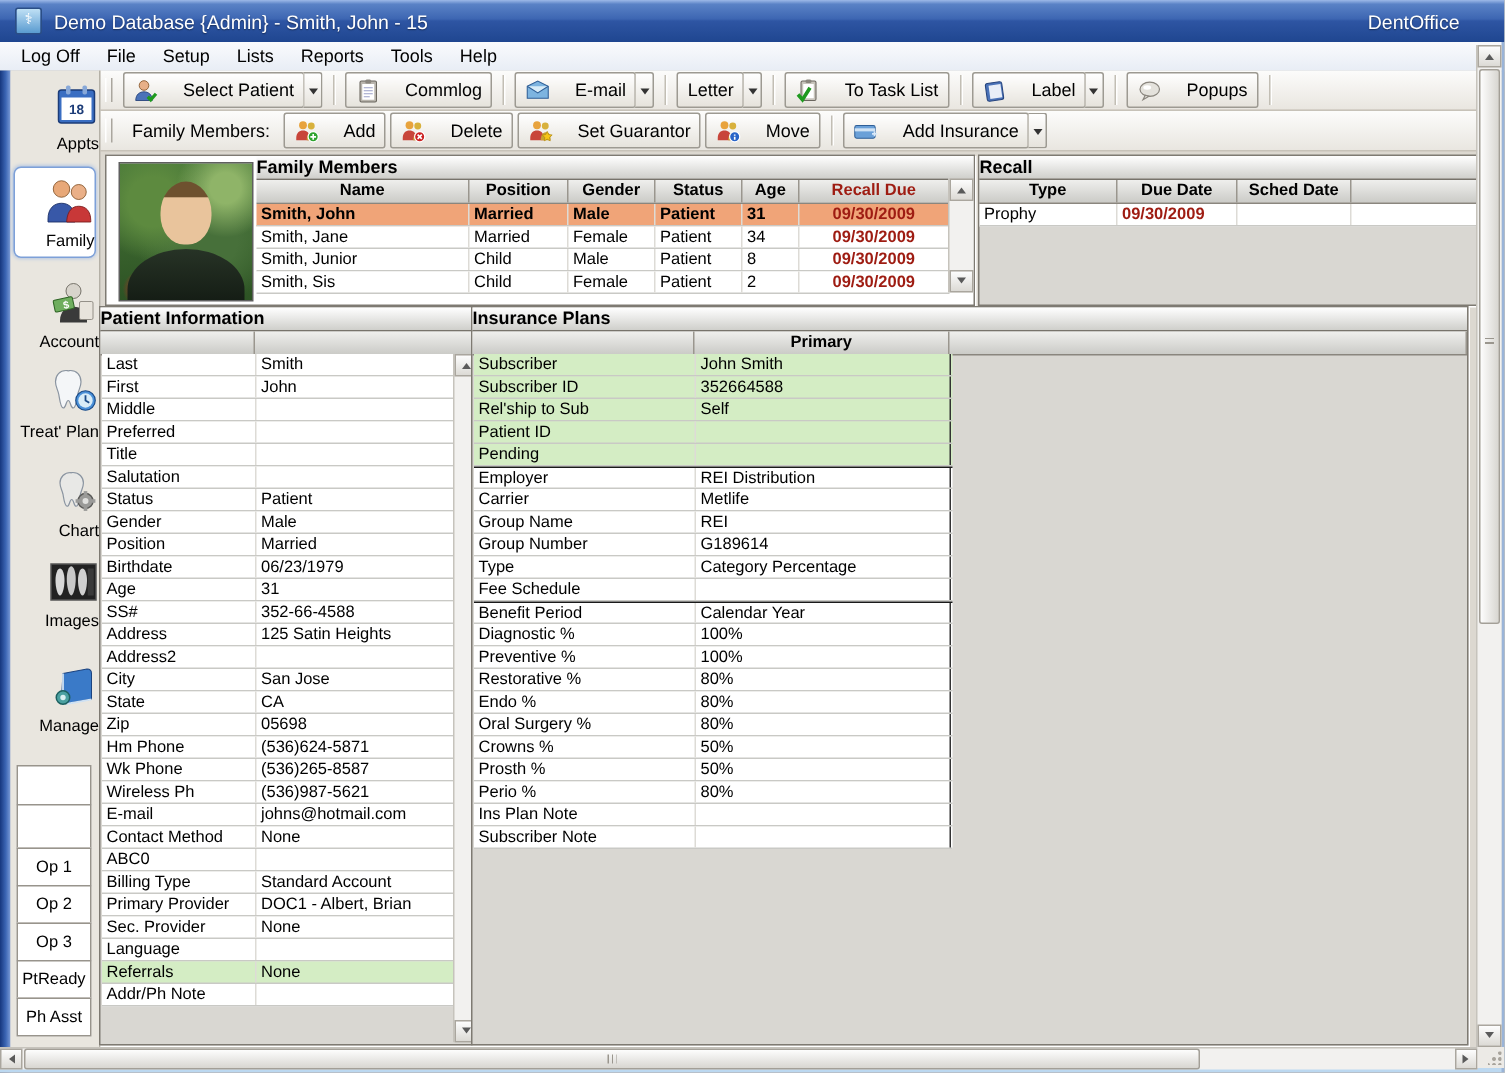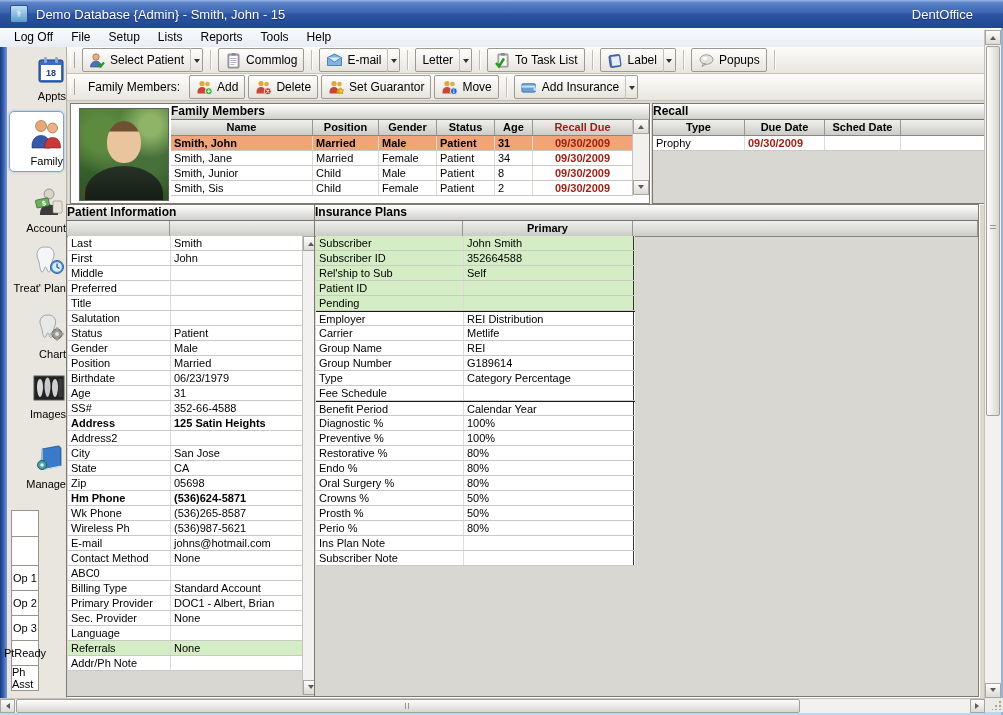--- a/index.html
+++ b/index.html
@@ -16,48 +16,48 @@
   
   .menubar{position:absolute;left:0;top:28px;width:100%;height:19px;display:flex;align-items:stretch;
     background:linear-gradient(#fafbfd,#e8edf5);border-bottom:1px solid #c3cbd8;}
   .menu-item{padding:0 9px;line-height:19px;cursor:default;}
   .menu-item:first-child{padding-left:14px;}
   
   .toolbar{position:absolute;left:66px;right:18px;height:26px;display:flex;align-items:center;gap:3px;padding:0 2px;
     background:linear-gradient(#fcfcfb,#e9e6e0);border-bottom:1px solid #c7c2b8;}
   #tb1{top:47px;} #tb2{top:74px;}
   .grip{width:3px;height:16px;border-left:1px solid #fff;border-right:1px solid #aaa69e;margin:0 4px 0 2px;}
-  .tbtn{display:flex;align-items:center;gap:4px;height:22px;padding:0 6px;border:1px solid #9d9a92;border-radius:2px;
+  .tbtn{display:flex;align-items:center;gap:16px;height:22px;padding:0 6px;border:1px solid #9d9a92;border-radius:2px;
     background:linear-gradient(#ffffff,#e6e3dc);white-space:nowrap;cursor:default;}
   .caret{width:13px;height:24px;box-sizing:border-box;border:1px solid #9d9a92;border-left:1px solid #c5c2ba;border-radius:0 2px 2px 0;
     margin-left:-4px;display:flex;align-items:center;justify-content:center;background:linear-gradient(#fff,#e6e3dc);}
   .caret i{width:0;height:0;border:3px solid transparent;border-top:4px solid #333;margin-top:4px;}
   .tsep{width:1px;align-self:stretch;margin:3px 4px;background:#c2beb4;box-shadow:1px 0 0 #fff;}
   .tlabel{padding:0 6px;white-space:nowrap;}
   .ticon{display:inline-flex;width:17px;height:17px;}
   
   .sidebar{position:absolute;left:7px;top:47px;width:59px;bottom:3px;background:#e9e6df;border-right:1px solid #b4b0a6;}
   .edge-left{position:absolute;left:0;top:47px;width:7px;bottom:0;
     background:linear-gradient(90deg,#16377e,#3c66b4 55%,#7b9bd6);}
   .edge-bottom{position:absolute;left:0;bottom:0;width:100%;height:3px;background:#bcd8f0;}
   .edge-right{position:absolute;right:0;top:28px;width:2px;bottom:0;background:#9ab4d8;}
   .mod{position:absolute;left:0;width:100%;display:flex;flex-direction:column;align-items:flex-end;gap:2px;cursor:default;}
   .mod .mlabel{font-size:11px;}
   .mod.sel{left:2px;width:53px;background:#fff;border:1px solid #7da0d8;border-radius:5px;padding:6px 0 4px;box-shadow:0 0 3px #9cb8e4;}
-  .opbox{position:absolute;left:4px;width:28px;height:26px;box-sizing:border-box;background:#fff;border:1px solid #98948c;
+  .opbox{position:absolute;left:4px;width:50px;height:26px;box-sizing:border-box;background:#fff;border:1px solid #98948c;
     display:flex;align-items:center;justify-content:center;font-size:11px;}
   
   .panel{position:absolute;background:#fff;border:1px solid #7e7a72;box-shadow:1px 1px 0 #fff;}
   .gtitle{height:15px;line-height:15px;background:linear-gradient(#ffffff,#cfcfcb);border-bottom:1px solid #77736b;
     font-weight:bold;font-size:12px;text-align:left;overflow:hidden;}
   .ghead{display:grid;grid-template-columns:var(--cols);height:15px;background:linear-gradient(#efefed,#cbcbc7);border-bottom:1px solid #8a867e;}
   .ghead .th{font-size:11px;font-weight:bold;text-align:center;line-height:14px;border-right:1px solid #9a968e;overflow:hidden;white-space:nowrap;}
   .grows .tr{display:grid;grid-template-columns:var(--cols);height:15px;background:#fff;border-bottom:1px solid #c9c9c5;box-sizing:border-box;}
   .grows .td{font-size:11px;line-height:14px;padding:0 3px;overflow:hidden;white-space:nowrap;border-right:1px solid #dddbd6;}
-  .grows .tr.bold .td{font-weight:bold;}
+  .grows .tr.bold .td{font-weight:normal;}
   .grows .tr.green{background:#d4edc4;}
   .grows .tr.tborder{border-top:1px solid #1a1a1a;}
   .grows .tr.sel{background:#f0a478;}
   .grows .tr.sel .td{font-weight:bold;}
   .family-grid{--cols:142px 66px 58px 58px 38px 1fr;}
   .family-grid .col-5{color:#9e1c12;font-weight:bold;text-align:center;}
   .recall-grid{--cols:92px 80px 76px 1fr;}
   .recall-grid .grows .col-1{color:#9e1c12;font-weight:bold;}
   .pat-grid{--cols:103px 1fr;}
   .ins-grid{--cols:148px 170px 1fr;}

